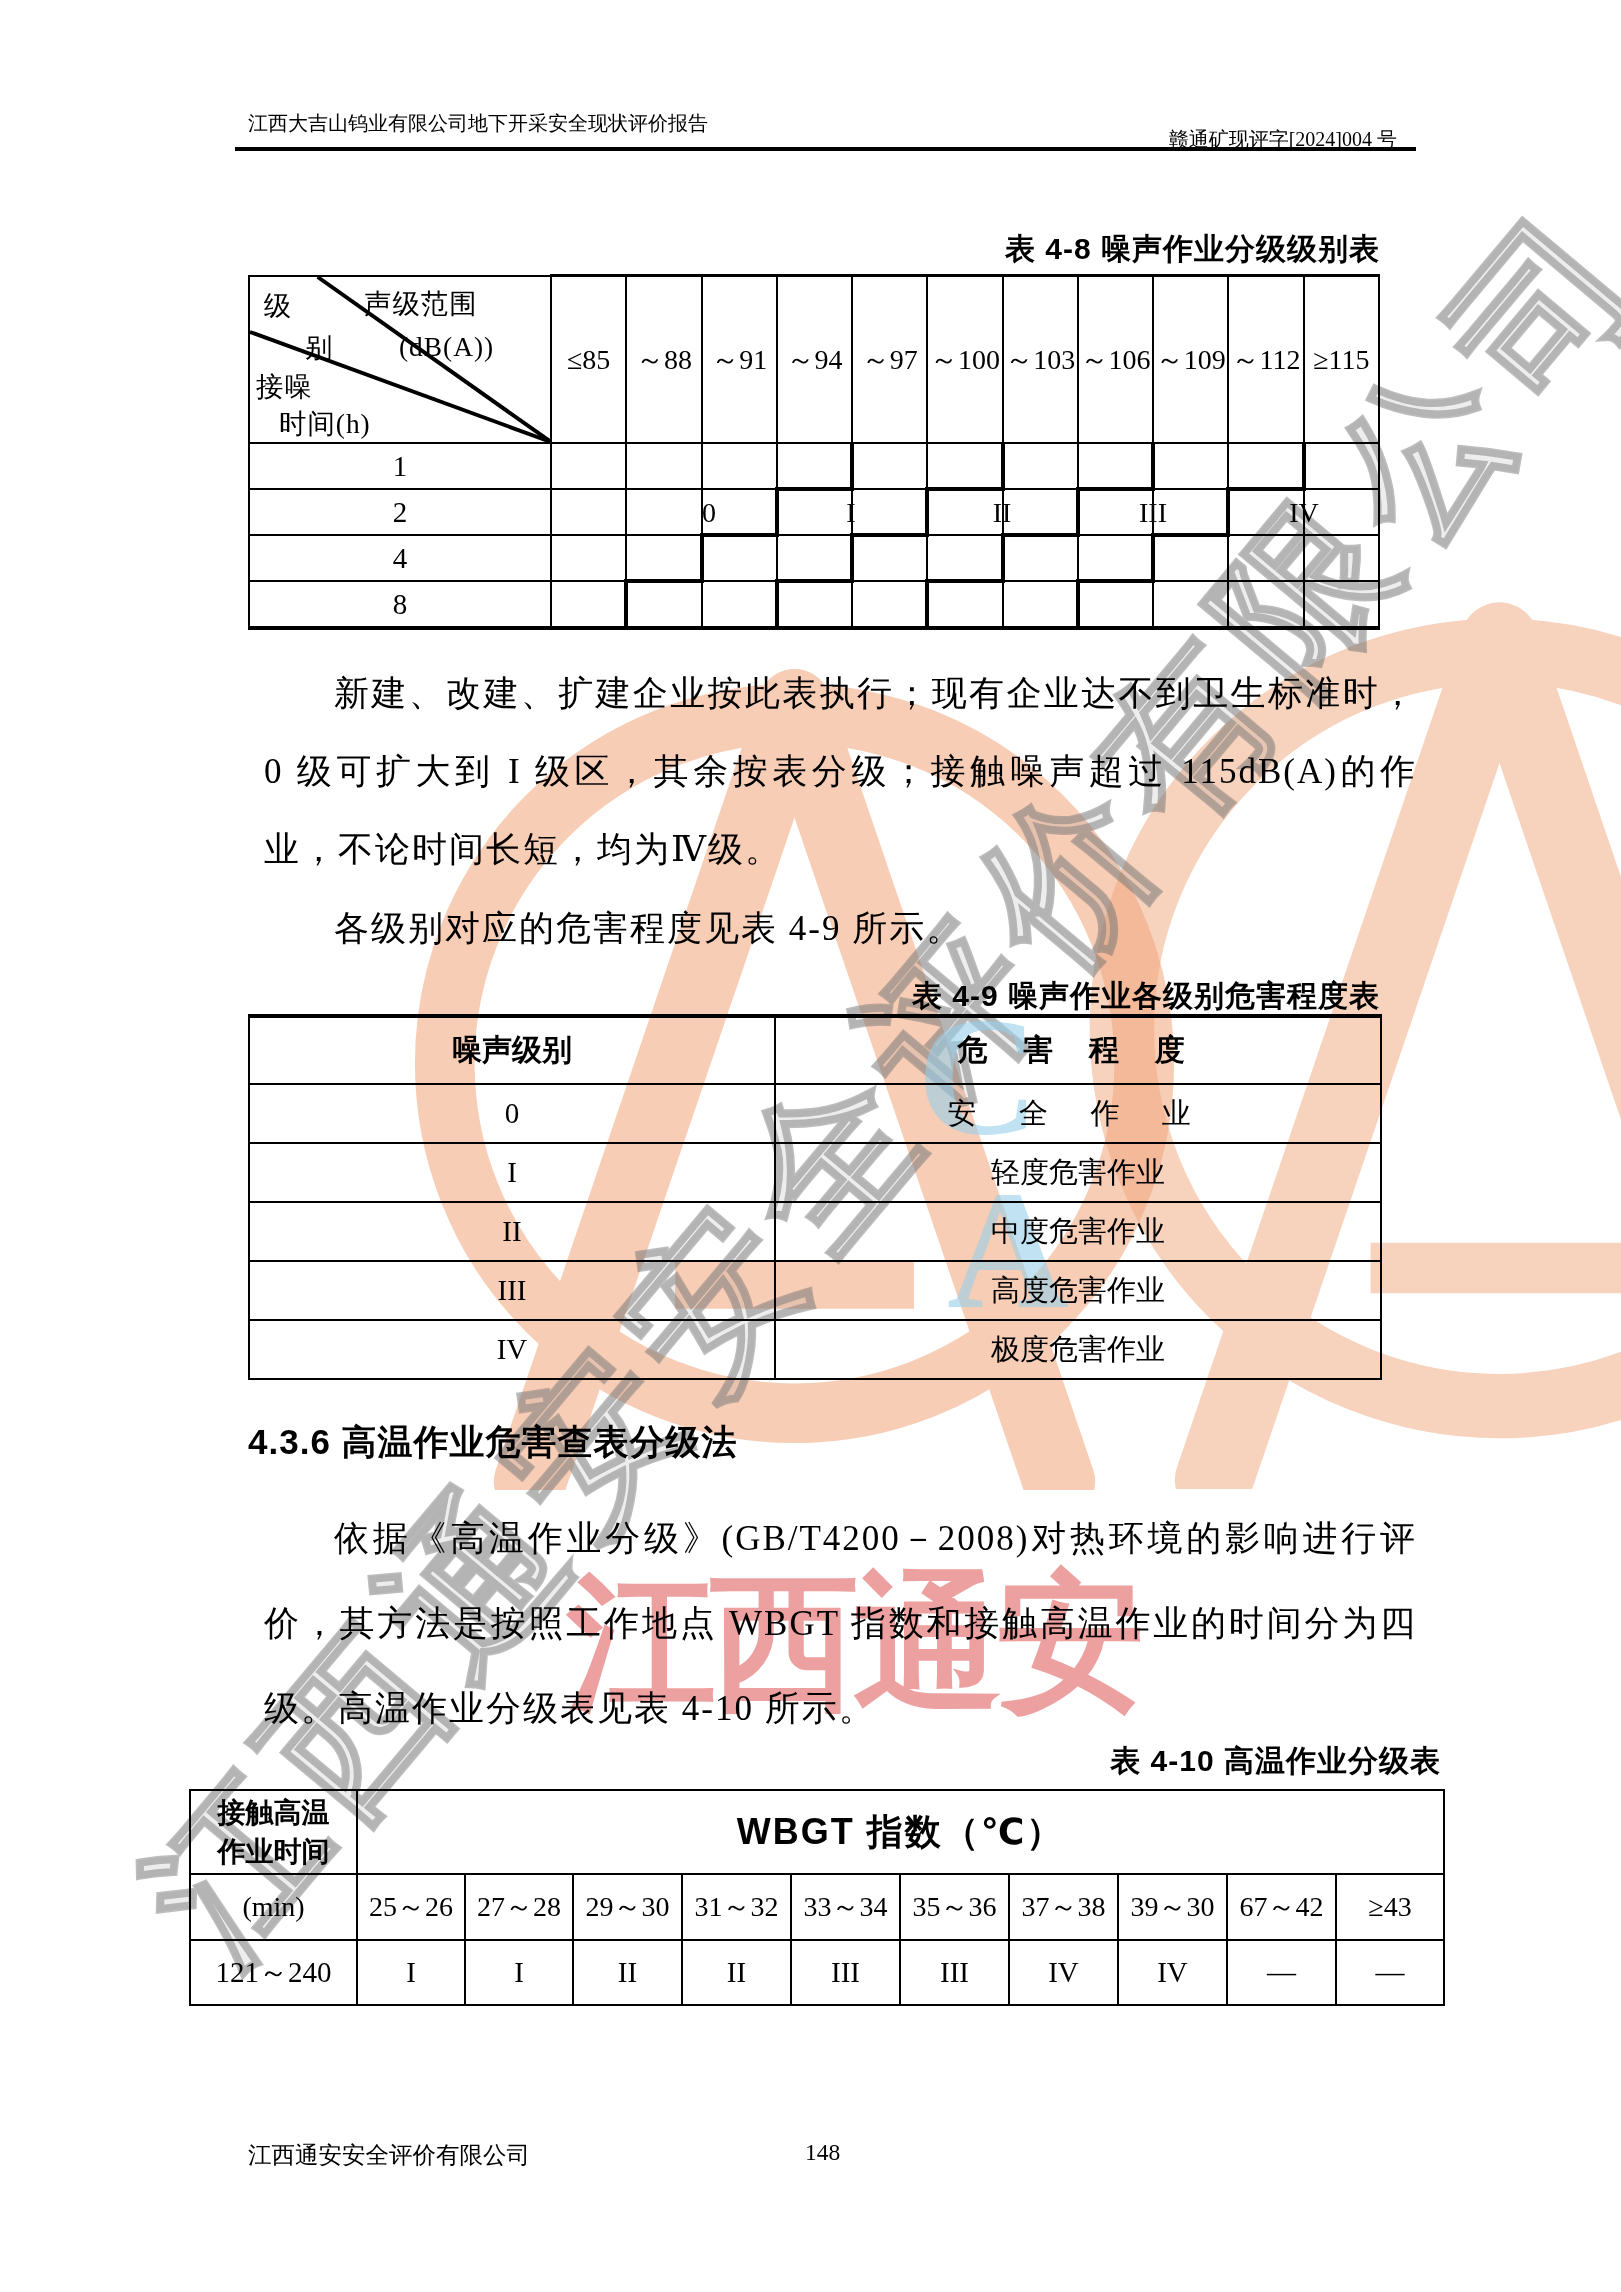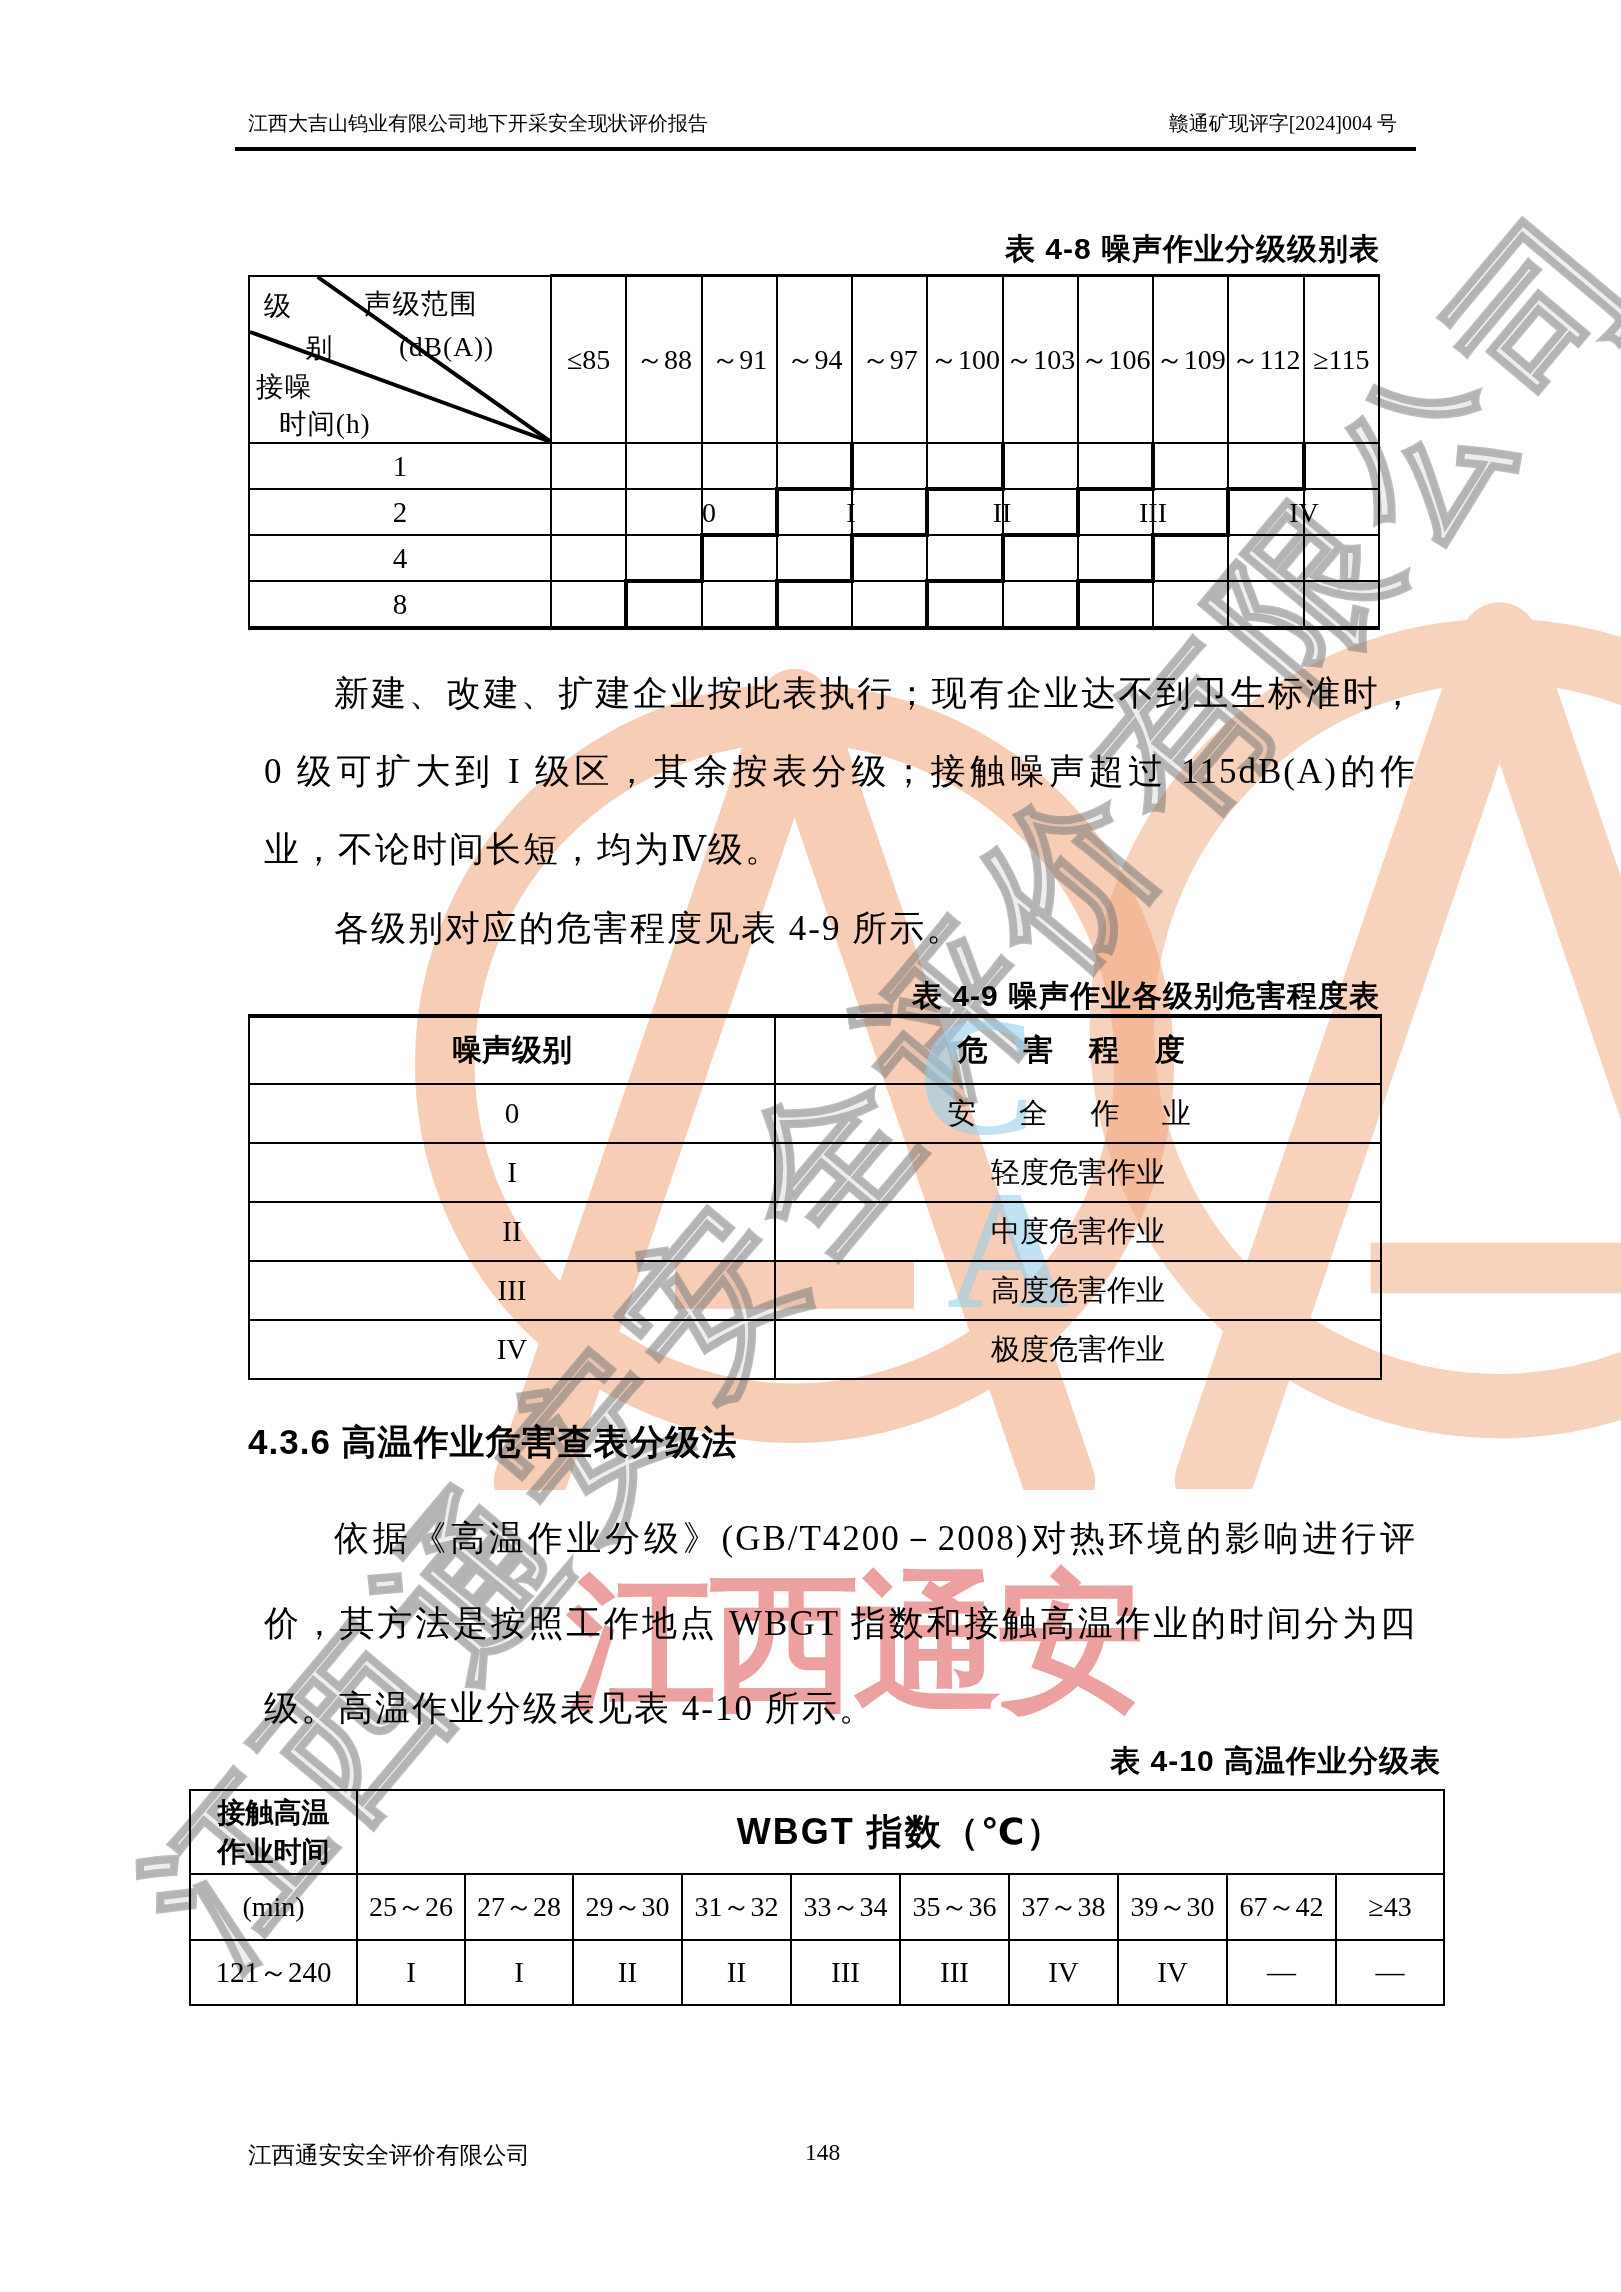--- a/index.html
+++ b/index.html
@@ -14,21 +14,21 @@
            color:rgba(125,125,125,0.14);-webkit-text-stroke:2.9px rgba(118,118,118,0.48);}
   .wm-red{position:absolute;left:567px;top:1545px;font-family:"Liberation Sans","DejaVu Sans",sans-serif;
           font-weight:700;font-size:149px;letter-spacing:-5.9px;color:rgba(220,66,66,0.50);white-space:nowrap;}
   .wm-cyan{position:absolute;font-family:"Liberation Serif","DejaVu Serif",serif;font-weight:700;
            font-size:169px;color:rgba(150,207,233,0.60);line-height:1;}
   .wm-c{left:917px;top:992px;}
   .wm-a{left:947px;top:1166px;}
   
   .pghead{position:absolute;left:248px;top:110px;width:1149px;height:35px;font-size:20px;}
   .pghead .hl{position:absolute;left:0;top:0;}
-  .pghead .hr{position:absolute;right:0;top:0;}
+  .pghead .hr{position:absolute;right:0;top:16px;}
   .hrule{position:absolute;left:235px;top:147px;width:1181px;height:3.9px;background:#000;}
   .pgfoot{position:absolute;left:248px;top:2139px;width:1149px;height:33px;font-size:23.5px;}
   .pgfoot .fl{position:absolute;left:0;top:0;}
   .pgfoot .pn{position:absolute;left:0;width:100%;text-align:center;top:0;}
   
   .hei{font-family:"Liberation Sans","DejaVu Sans",sans-serif;font-weight:700;}
   .t-title{position:absolute;text-align:right;font-size:30px;letter-spacing:1px;}
   .t48t{left:248px;top:229px;width:1132px;}
   .t49t{left:248px;top:976px;width:1132px;}
   .t410t{left:189px;top:1741px;width:1252px;}

